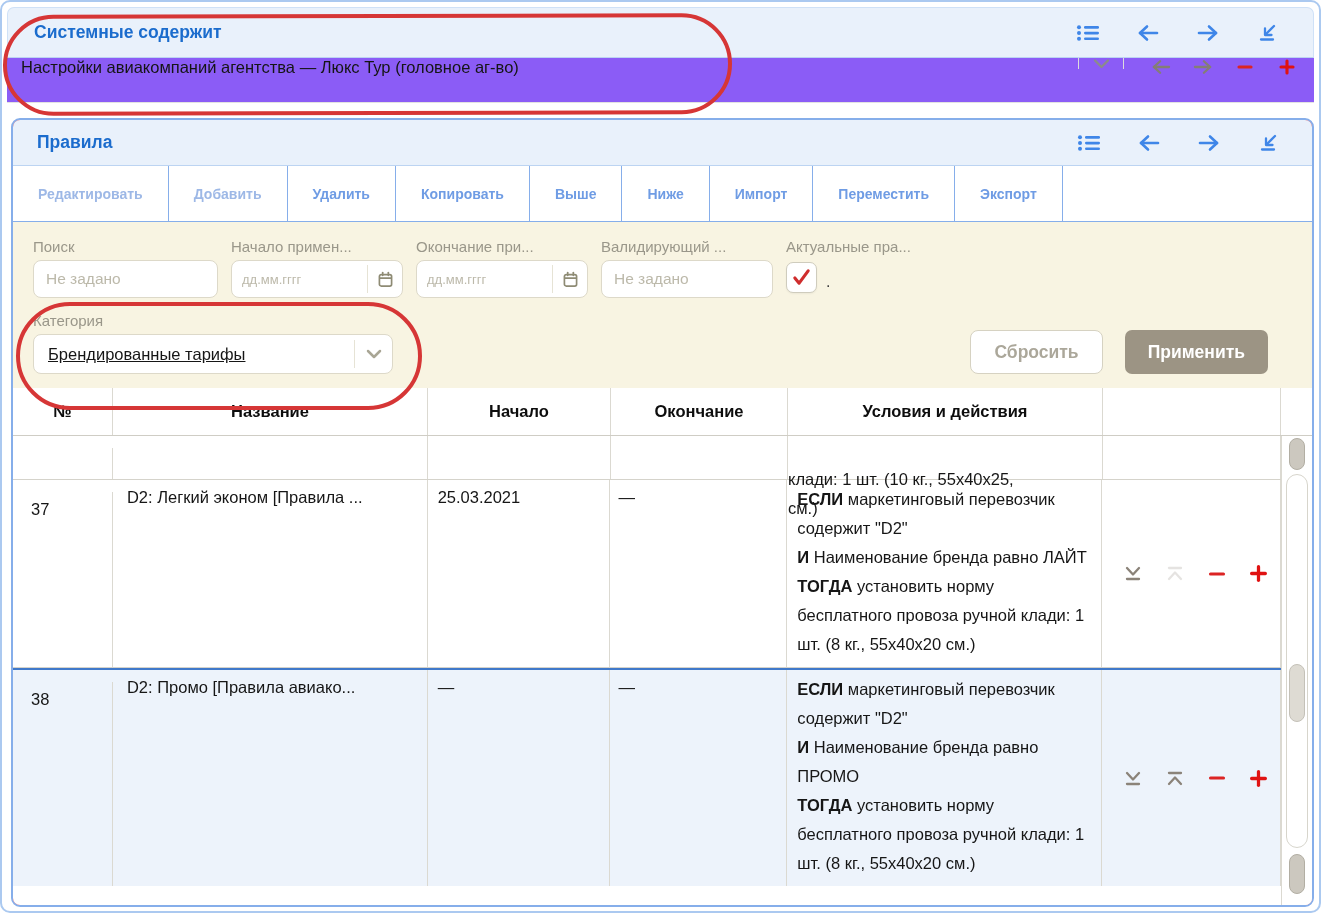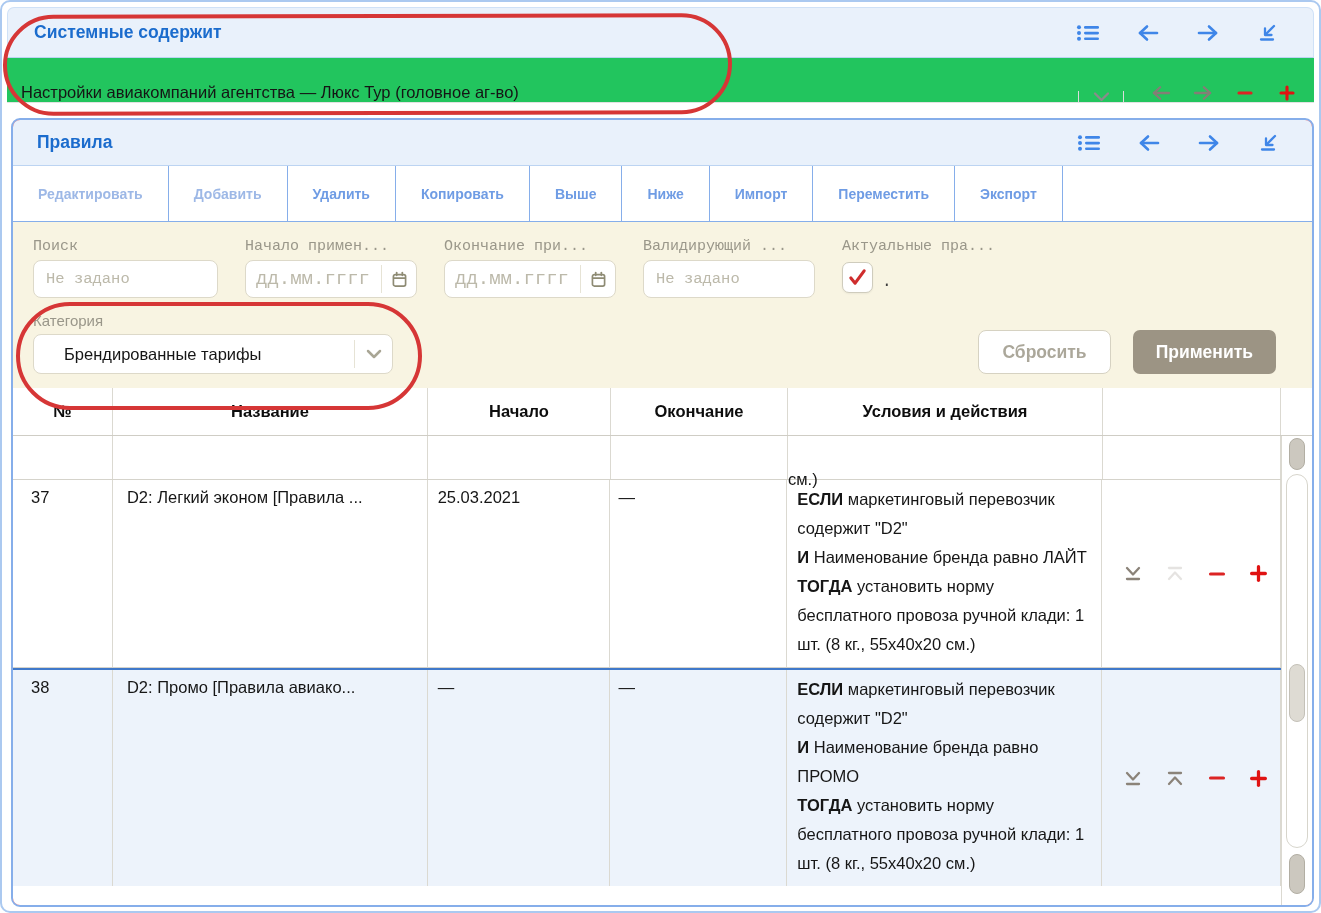--- a/index.html
+++ b/index.html
@@ -12,79 +12,79 @@
   
   .sys-header{
     position:absolute;left:5px;top:5px;right:5px;height:51px;
     background:#e9f1fb;border:1px solid #cfe1f7;border-bottom:1px solid #bcd4f2;
     border-radius:7px 7px 0 0;display:flex;align-items:center;padding:0 26px;
   }
   .panel-title{color:#1b6ccd;font-weight:bold;font-size:17.5px;}
   .hdr-icons{margin-left:auto;display:flex;align-items:center;gap:34px;padding-right:6px;}
   .icon-btn{width:26px;height:26px;display:flex;align-items:center;justify-content:center;cursor:pointer;}
   .selector-row{
-    position:absolute;left:5px;top:56px;right:5px;height:45px;background:#22c55e;
-    border-bottom:1px solid #e2e2e2;display:flex;align-items:flex-end;
+    position:absolute;left:5px;top:56px;right:5px;height:45px;background:#8b5cf6;
+    border-bottom:1px solid #e2e2e2;display:flex;align-items:flex-start;
   }
   .selector-text{flex:1;display:flex;align-items:center;padding-left:14px;font-size:16.5px;color:#151515;}
   .dd-cell{width:46px;border-left:1px solid #dcdcdc;border-right:1px solid #dcdcdc;display:flex;align-items:center;justify-content:center;cursor:pointer;}
   .sel-icons{display:flex;align-items:center;padding:0 6px 0 16px;}
   .nav-btn{width:42px;height:100%;display:flex;align-items:center;justify-content:center;cursor:pointer;}
   
   .rules-panel{
     position:absolute;left:9px;top:116px;width:1303px;height:789px;
     border:2px solid #86aeea;border-radius:9px;background:#ef4444;overflow:hidden;
     display:flex;flex-direction:column;
   }
   .rules-header{height:46px;background:#e9f1fb;display:flex;align-items:center;padding:0 24px;flex:0 0 auto;border-bottom:1px solid #bcd4f2;}
   .toolbar{display:flex;flex:0 0 auto;background:#fff;border-bottom:1px solid #86aeea;}
   .tb{height:55px;display:flex;align-items:center;padding:0 25px;border-right:1px solid #86aeea;
       color:#6f9ce4;font-weight:bold;font-size:14px;cursor:pointer;white-space:nowrap;background:#fff;}
   .tb.muted{color:#9db8e6;}
   .tb-fill{flex:1;}
   
   .filters{background:#f8f4e2;padding:12px 16px 14px 20px;flex:0 0 auto;}
-  .f-row1{display:flex;gap:27px;font-family:Liberation Mono, monospace;}
+  .f-row1{display:flex;gap:13px;}
   .f-group{display:flex;flex-direction:column;}
   .f-label{font-size:15px;color:#9a978a;height:26px;line-height:26px;white-space:nowrap;overflow:hidden;}
   .f-input{height:38px;border:1.5px solid #ddd9c9;border-radius:8px;background:#fff;padding:0 12px;
            font-size:15.5px;color:#222;font-family:inherit;outline:none;}
   .f-input::placeholder{color:#bcb9aa;}
   .w185{width:185px;} .w172{width:172px;}
   .date-box{width:172px;height:38px;border:1.5px solid #ddd9c9;border-radius:8px;background:#fff;display:flex;overflow:hidden;}
-  .date-box input{border:none;outline:none;flex:1;min-width:0;padding:0 10px;font-size:19px;font-family:inherit;color:#222;background:transparent;}
+  .date-box input{border:none;outline:none;flex:1;min-width:0;padding:0 10px;font-size:13px;font-family:inherit;color:#222;background:transparent;}
   .date-box input::placeholder{color:#bcb9aa;}
   .v-div{width:1px;background:#e6e3d5;margin:4px 0;}
   .cal-btn{width:34px;display:flex;align-items:center;justify-content:center;cursor:pointer;}
   .chk-row{display:flex;align-items:flex-end;gap:9px;margin-top:2px;}
   .checkbox{width:31px;height:31px;border:1.5px solid #cfccbd;border-radius:7px;background:#fff;
             display:flex;align-items:center;justify-content:center;cursor:pointer;box-shadow:0 1px 2px rgba(0,0,0,.05);}
   .chk-period{font-size:16px;color:#3c3c3c;padding-bottom:2px;}
   .f-row2{display:flex;margin-top:10px;align-items:flex-end;}
   .select-box{width:360px;height:40px;border:1.5px solid #ddd9c9;border-radius:8px;background:#fff;display:flex;align-items:stretch;cursor:pointer;}
-  .select-text{flex:1;display:flex;align-items:center;padding:0 30px;font-size:16.5px;color:#161616;white-space:nowrap;overflow:hidden;}
+  .select-text{flex:1;display:flex;align-items:center;padding:0 14px;font-size:16.5px;color:#161616;white-space:nowrap;overflow:hidden;text-decoration:underline;}
   .select-chev{width:38px;display:flex;align-items:center;justify-content:center;border-left:1px solid #e6e3d5;margin:5px 0;}
   .f-spacer{flex:1;}
   .btn-reset{height:44px;padding:0 23px;background:#fff;border:1.5px solid #d6d2c2;border-radius:8px;
              color:#aba79a;font-weight:bold;font-size:17.5px;margin-right:22px;cursor:pointer;font-family:inherit;}
   .btn-apply{height:44px;padding:0 23px;background:#9c9484;border:none;border-radius:7px;
-             color:#fff;font-weight:bold;font-size:17.5px;margin-right:20px;cursor:pointer;font-family:inherit;}
+             color:#fff;font-weight:bold;font-size:17.5px;margin-right:28px;cursor:pointer;font-family:inherit;}
   
   .table{flex:1;display:flex;flex-direction:column;min-height:0;background:#fff;}
   .thead{display:flex;height:48px;border-bottom:1px solid #cfcdc5;flex:0 0 auto;}
   .th{display:flex;align-items:center;justify-content:center;font-weight:bold;font-size:16.5px;color:#0d0d0d;border-right:1px solid #dbd9d1;}
   .c-num{width:100px;} .c-name{width:315px;} .c-start{width:183px;} .c-end{width:177px;} .c-cond{width:315px;}
   .c-act{flex:1;} .c-scroll{width:31px;border-right:none;}
   .tbody{flex:1;position:relative;min-height:0;overflow:hidden;}
   .rows{position:absolute;top:0;left:0;right:31px;bottom:0;overflow:hidden;}
   .trow{display:flex;border-bottom:1px solid #d5d3cb;align-items:stretch;}
   .trow.partial{height:44px;}
   .trow.selected{background:#edf3fb;border-top:2px solid #4079ca;border-bottom:none;}
   .td{border-right:1px solid #dbd9d1;font-size:16.5px;color:#161616;padding-top:8px;}
-  .td.num{padding-left:18px;}
+  .td.num{padding-left:18px;margin-top:12px;}
   .td.name{padding-left:14px;white-space:nowrap;overflow:hidden;}
   .td.start{padding-left:10px;}
   .td.end{padding-left:8px;}
   .td.cond{padding:5px 8px 8px 10px;line-height:29px;}
   .td.cond .b{font-weight:bold;}
   .clip{overflow:hidden;height:100%;padding:0 8px 0 10px;}
   .clip-in{margin-top:-15px;line-height:29px;font-size:16.5px;color:#161616;}
   .act-cell{flex:1;display:flex;align-items:center;padding-left:10px;border-right:1px solid #dbd9d1;}
   .row-icon{width:42px;display:flex;align-items:center;justify-content:center;cursor:pointer;}
   .row-icon.disabled{opacity:.22;cursor:default;}
@@ -312,20 +312,21 @@
       <div class="tbody">
         <div class="rows">
 
           <div class="trow partial">
             <span class="td num c-num"></span>
             <span class="td name c-name"></span>
             <span class="td start c-start"></span>
             <span class="td end c-end"></span>
             <span class="td c-cond" style="padding:0;">
               <span class="clip"><span class="clip-in">
+                <div>клади: 1 шт. (10 кг., 55x40x25,</div>
                 <div>см.)</div>
               </span></span>
             </span>
             <span class="act-cell"></span>
           </div>
 
         <div class="trow">
     <span class="td num c-num">37</span>
     <span class="td name c-name">D2: Легкий эконом [Правила ...</span>
     <span class="td start c-start">25.03.2021</span>

